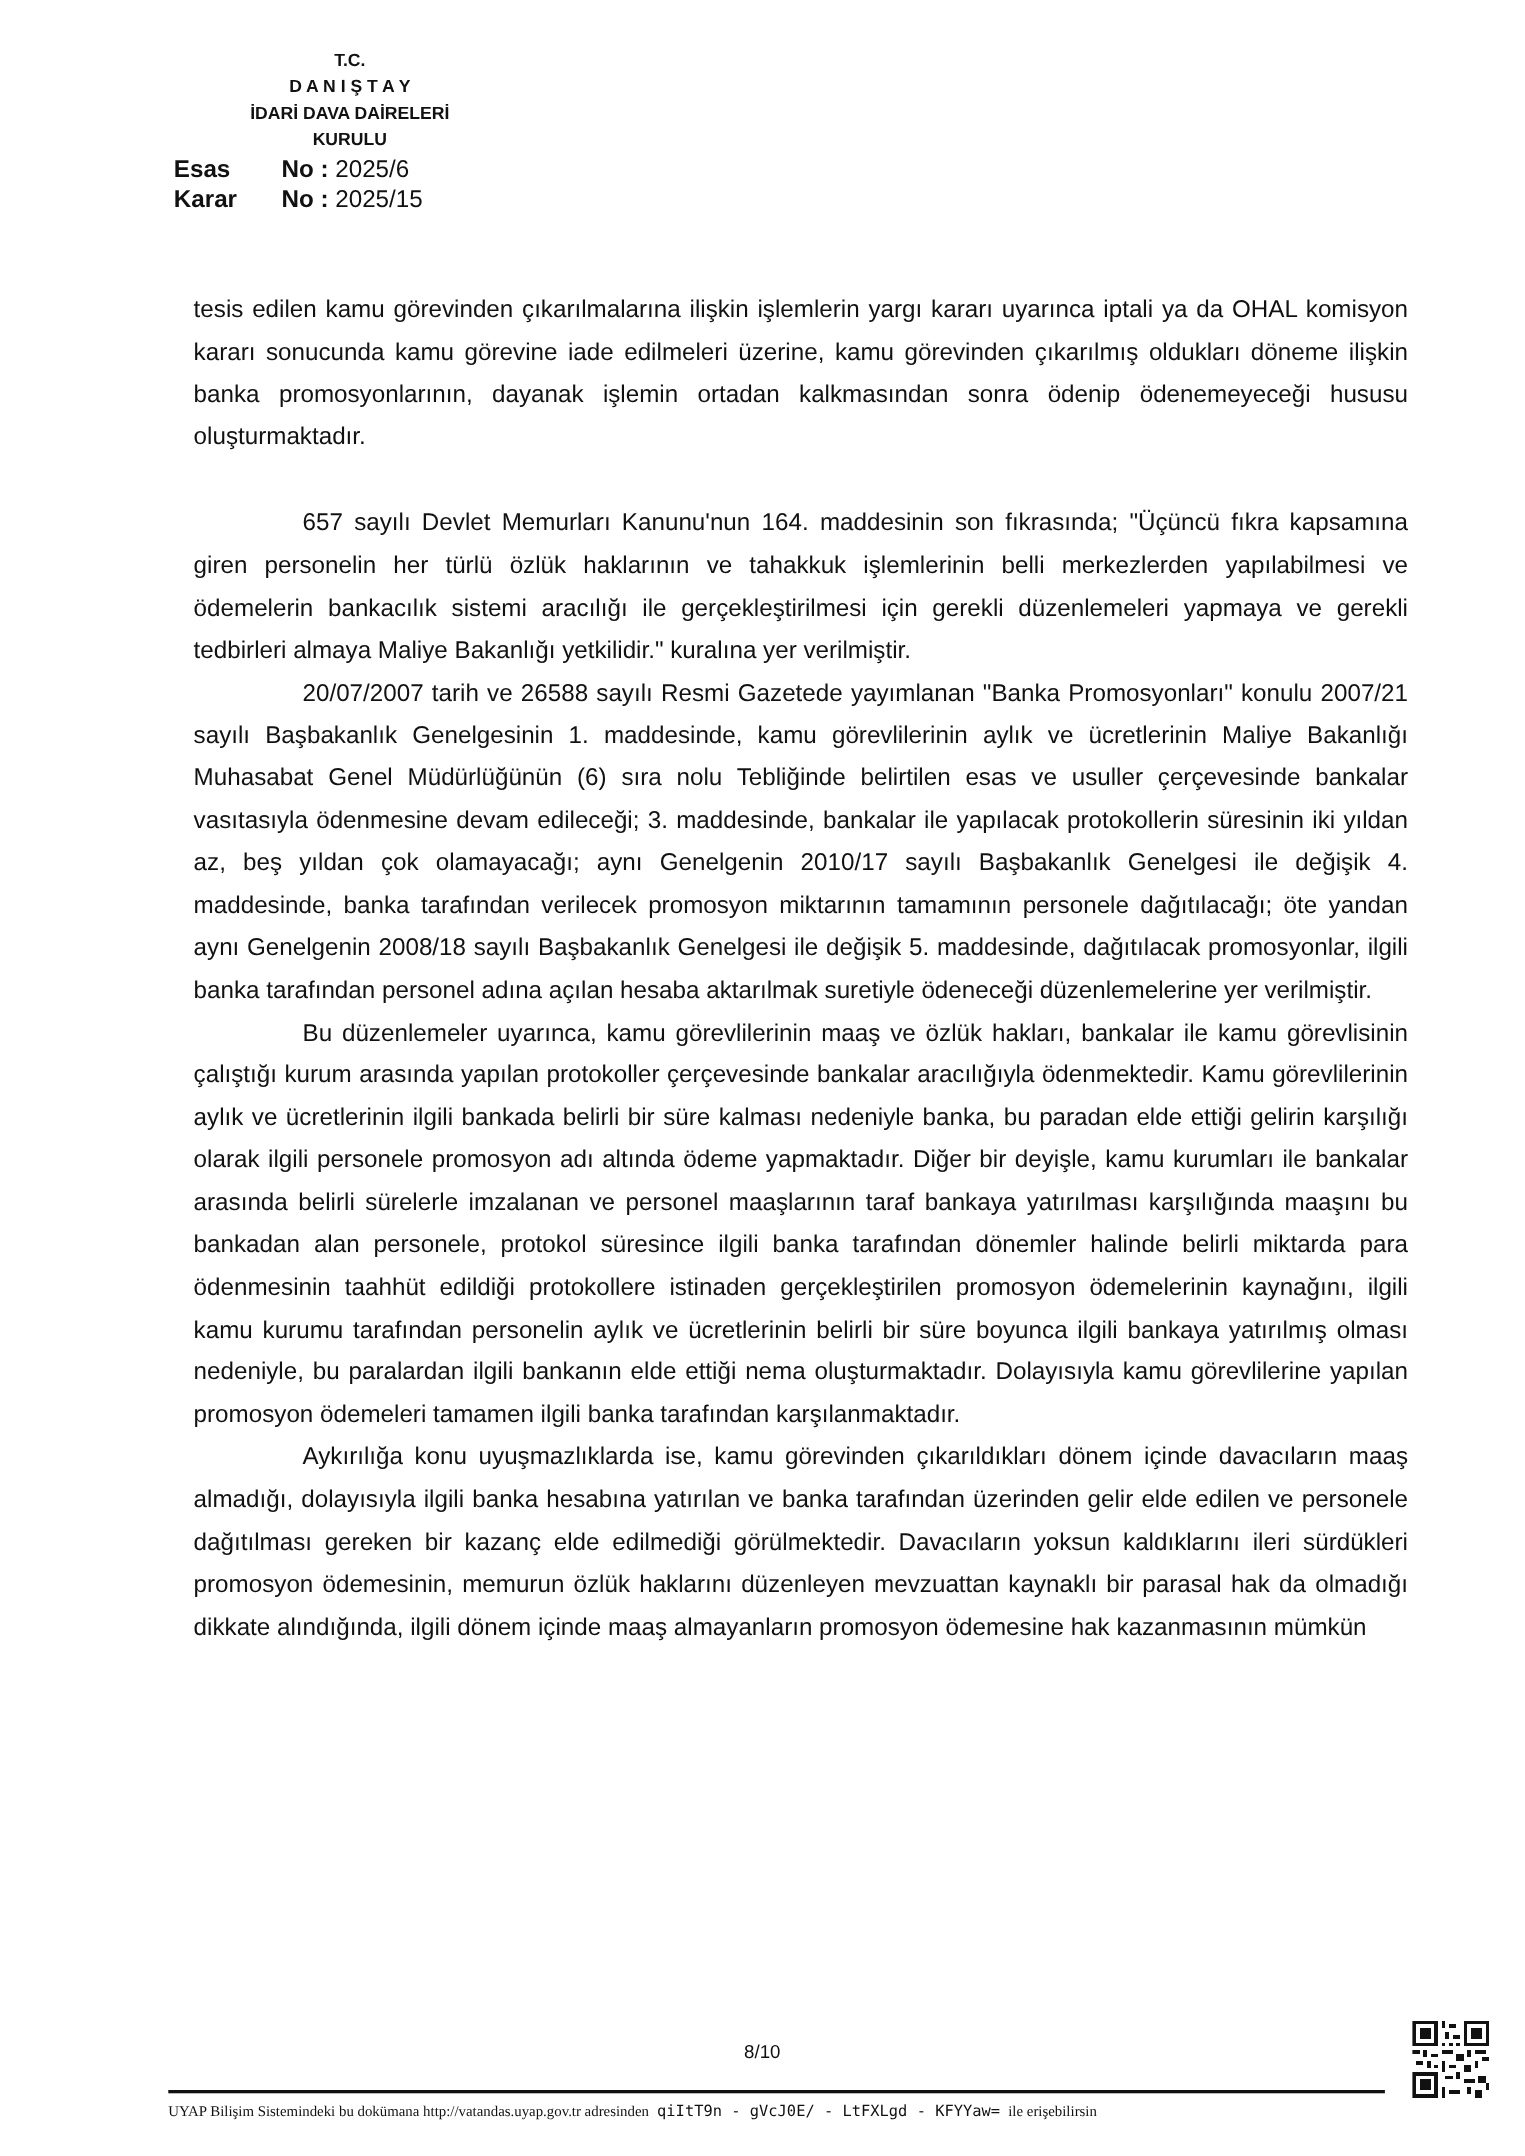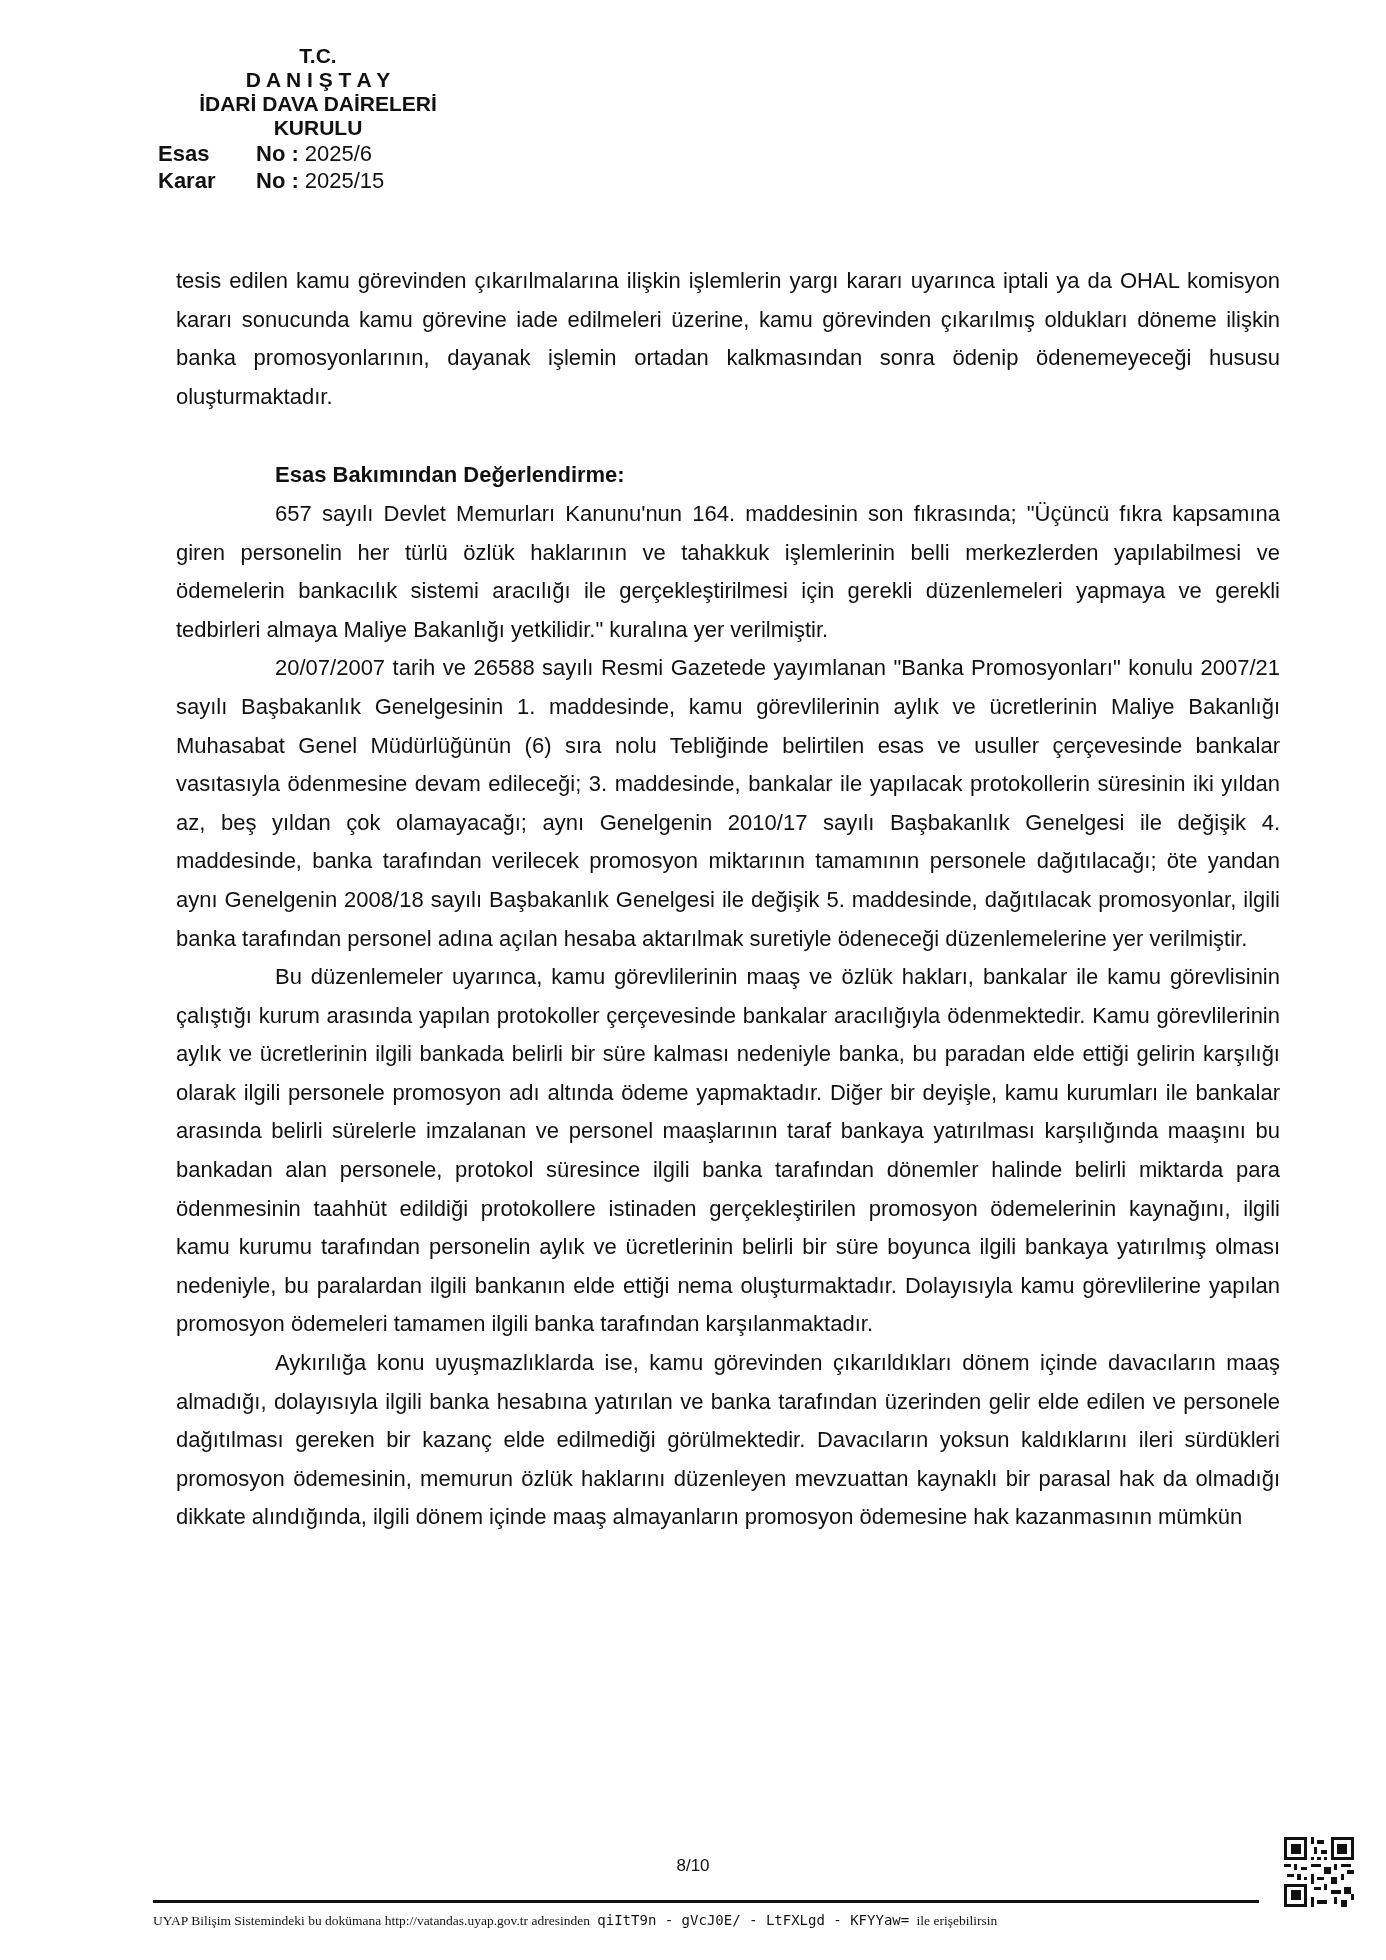--- a/index.html
+++ b/index.html
@@ -1,19 +1,19 @@
 <!DOCTYPE html>
 <html><head>
 <meta charset="utf-8">
 <style>
   html, body { margin: 0; padding: 0; background: #ffffff; }
   body { width: 1386px; height: 1960px; position: relative; overflow: hidden;
          font-family: "Liberation Sans", sans-serif; color: #111; }
   .header { position: absolute; left: 158px; top: 44px; width: 380px; }
-  .hline { font-weight: bold; font-size: 21px; line-height: 24px; text-align: center; width: 320px; }
+  .hline { font-weight: bold; font-size: 16px; line-height: 24px; text-align: center; width: 320px; }
   .numrow { font-size: 22px; line-height: 27px; display: flex; }
   .numrow .lbl { font-weight: bold; width: 98px; }
   .numrow .no { font-weight: bold; margin-right: 6px; }
   .body { position: absolute; left: 158px; top: 262px; width: 1104px;
           font-size: 22px; line-height: 38.6px; text-align: justify; margin-left: 18px; }
   .body p { margin: 0; }
   .indent { text-indent: 99px; }
   .gap { height: 40px; }
   .heading { font-weight: bold; padding-left: 99px; }
   .pagenum { position: absolute; left: 0; width: 1386px; top: 1856px; text-align: center;
@@ -40,21 +40,20 @@
   <div class="numrow">
     <span class="lbl">Karar</span>
     <span class="no">No :</span>
     <span>2025/15</span>
   </div>
 </div>
 
 <div class="body">
   <p>tesis edilen kamu görevinden çıkarılmalarına ilişkin işlemlerin yargı kararı uyarınca iptali ya da OHAL komisyon kararı sonucunda kamu görevine iade edilmeleri üzerine, kamu görevinden çıkarılmış oldukları döneme ilişkin banka promosyonlarının, dayanak işlemin ortadan kalkmasından sonra ödenip ödenemeyeceği hususu oluşturmaktadır.</p>
   <div class="gap"></div>
-  <p class="heading">Esas Bakımından Değerlendirme:</p>
   <p class="indent">657 sayılı Devlet Memurları Kanunu'nun 164. maddesinin son fıkrasında; "Üçüncü fıkra kapsamına giren personelin her türlü özlük haklarının ve tahakkuk işlemlerinin belli merkezlerden yapılabilmesi ve ödemelerin bankacılık sistemi aracılığı ile gerçekleştirilmesi için gerekli düzenlemeleri yapmaya ve gerekli tedbirleri almaya Maliye Bakanlığı yetkilidir." kuralına yer verilmiştir.</p>
   <p class="indent">20/07/2007 tarih ve 26588 sayılı Resmi Gazetede yayımlanan "Banka Promosyonları" konulu 2007/21 sayılı Başbakanlık Genelgesinin 1. maddesinde, kamu görevlilerinin aylık ve ücretlerinin Maliye Bakanlığı Muhasabat Genel Müdürlüğünün (6) sıra nolu Tebliğinde belirtilen esas ve usuller çerçevesinde bankalar vasıtasıyla ödenmesine devam edileceği; 3. maddesinde, bankalar ile yapılacak protokollerin süresinin iki yıldan az, beş yıldan çok olamayacağı; aynı Genelgenin 2010/17 sayılı Başbakanlık Genelgesi ile değişik 4. maddesinde, banka tarafından verilecek promosyon miktarının tamamının personele dağıtılacağı; öte yandan aynı Genelgenin 2008/18 sayılı Başbakanlık Genelgesi ile değişik 5. maddesinde, dağıtılacak promosyonlar, ilgili banka tarafından personel adına açılan hesaba aktarılmak suretiyle ödeneceği düzenlemelerine yer verilmiştir.</p>
   <p class="indent">Bu düzenlemeler uyarınca, kamu görevlilerinin maaş ve özlük hakları, bankalar ile kamu görevlisinin çalıştığı kurum arasında yapılan protokoller çerçevesinde bankalar aracılığıyla ödenmektedir. Kamu görevlilerinin aylık ve ücretlerinin ilgili bankada belirli bir süre kalması nedeniyle banka, bu paradan elde ettiği gelirin karşılığı olarak ilgili personele promosyon adı altında ödeme yapmaktadır. Diğer bir deyişle, kamu kurumları ile bankalar arasında belirli sürelerle imzalanan ve personel maaşlarının taraf bankaya yatırılması karşılığında maaşını bu bankadan alan personele, protokol süresince ilgili banka tarafından dönemler halinde belirli miktarda para ödenmesinin taahhüt edildiği protokollere istinaden gerçekleştirilen promosyon ödemelerinin kaynağını, ilgili kamu kurumu tarafından personelin aylık ve ücretlerinin belirli bir süre boyunca ilgili bankaya yatırılmış olması nedeniyle, bu paralardan ilgili bankanın elde ettiği nema oluşturmaktadır. Dolayısıyla kamu görevlilerine yapılan promosyon ödemeleri tamamen ilgili banka tarafından karşılanmaktadır.</p>
   <p class="indent">Aykırılığa konu uyuşmazlıklarda ise, kamu görevinden çıkarıldıkları dönem içinde davacıların maaş almadığı, dolayısıyla ilgili banka hesabına yatırılan ve banka tarafından üzerinden gelir elde edilen ve personele dağıtılması gereken bir kazanç elde edilmediği görülmektedir. Davacıların yoksun kaldıklarını ileri sürdükleri promosyon ödemesinin, memurun özlük haklarını düzenleyen mevzuattan kaynaklı bir parasal hak da olmadığı dikkate alındığında, ilgili dönem içinde maaş almayanların promosyon ödemesine hak kazanmasının mümkün</p>
 </div>
 
 <div class="pagenum">8/10</div>
 
 <svg class="qr" viewBox="0 0 21 21" shape-rendering="crispEdges">
   <g fill="#111">

